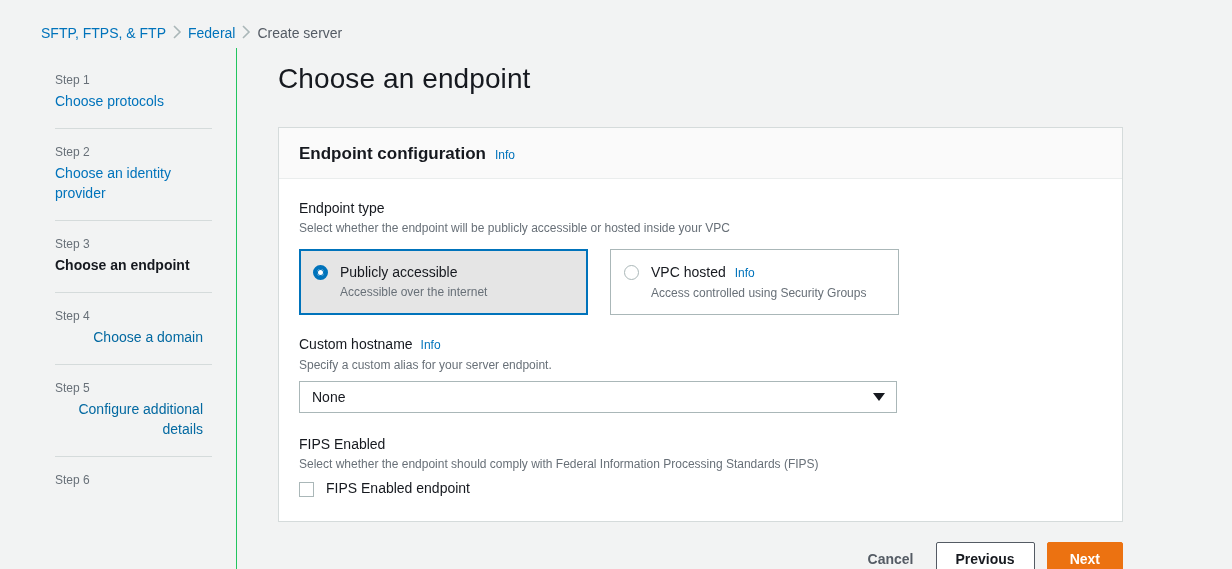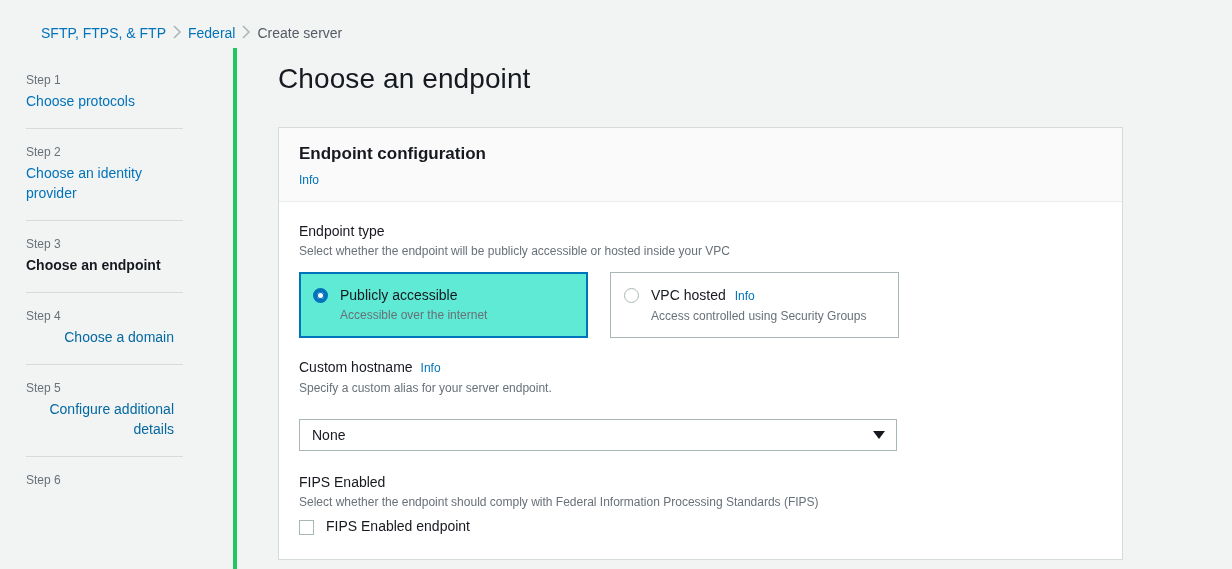--- a/index.html
+++ b/index.html
@@ -45,22 +45,22 @@
 
   
   .layout {
     display: flex;
     align-items: flex-start;
     height: 521px;
   }
   .sidebar {
     width: 237px;
     flex: 0 0 237px;
-    padding: 24px 0 0 26px;
-    border-right: 4px solid #22c55e;
+    padding: 24px 0 0 55px;
+    border-right: 1px solid #22c55e;
     min-height: 521px;
   }
   .main {
     flex: 1;
     padding: 14px 0 0 41px;
   }
 
   
   .step { padding-bottom: 1px; }
   .step-num {
@@ -109,21 +109,20 @@
     width: 845px;
     border-radius: 0;
   }
   .panel-header {
     background: #fafafa;
     border-bottom: 1px solid #eaeded;
     padding: 15px 20px 14px 20px;
     display: flex;
     align-items: baseline;
     gap: 9px;
-    flex-direction: column;
   }
   .panel-header h2 {
     margin: 0;
     font-size: 17px;
     font-weight: bold;
     color: #16191f;
     line-height: 21px;
   }
   .info-link {
     color: #0073bb;
@@ -163,21 +162,21 @@
     border: 1px solid #aab7b8;
     background: #ffffff;
     padding: 13px 4px 13px 13px;
     display: flex;
     gap: 12px;
     align-items: flex-start;
     cursor: pointer;
   }
   .tile.selected {
     border: 2px solid #0073bb;
-    background: #5eead4;
+    background: #e5e5e5;
     padding: 12px 13px 12px 12px;
   }
   .radio {
     width: 15px;
     height: 15px;
     border-radius: 50%;
     border: 1px solid #aab7b8;
     background: #ffffff;
     flex: 0 0 15px;
     margin-top: 2px;
@@ -199,21 +198,21 @@
   }
   .tile-desc {
     font-size: 12px;
     color: #687078;
     line-height: 16px;
     margin-top: 3px;
   }
 
   
   .select {
-    margin-top: 23px;
+    margin-top: 8px;
     width: 598px;
     height: 32px;
     border: 1px solid #aab7b8;
     background: #ffffff;
     display: flex;
     align-items: center;
     justify-content: space-between;
     padding: 0 11px 0 12px;
     cursor: pointer;
     font-size: 14px;

